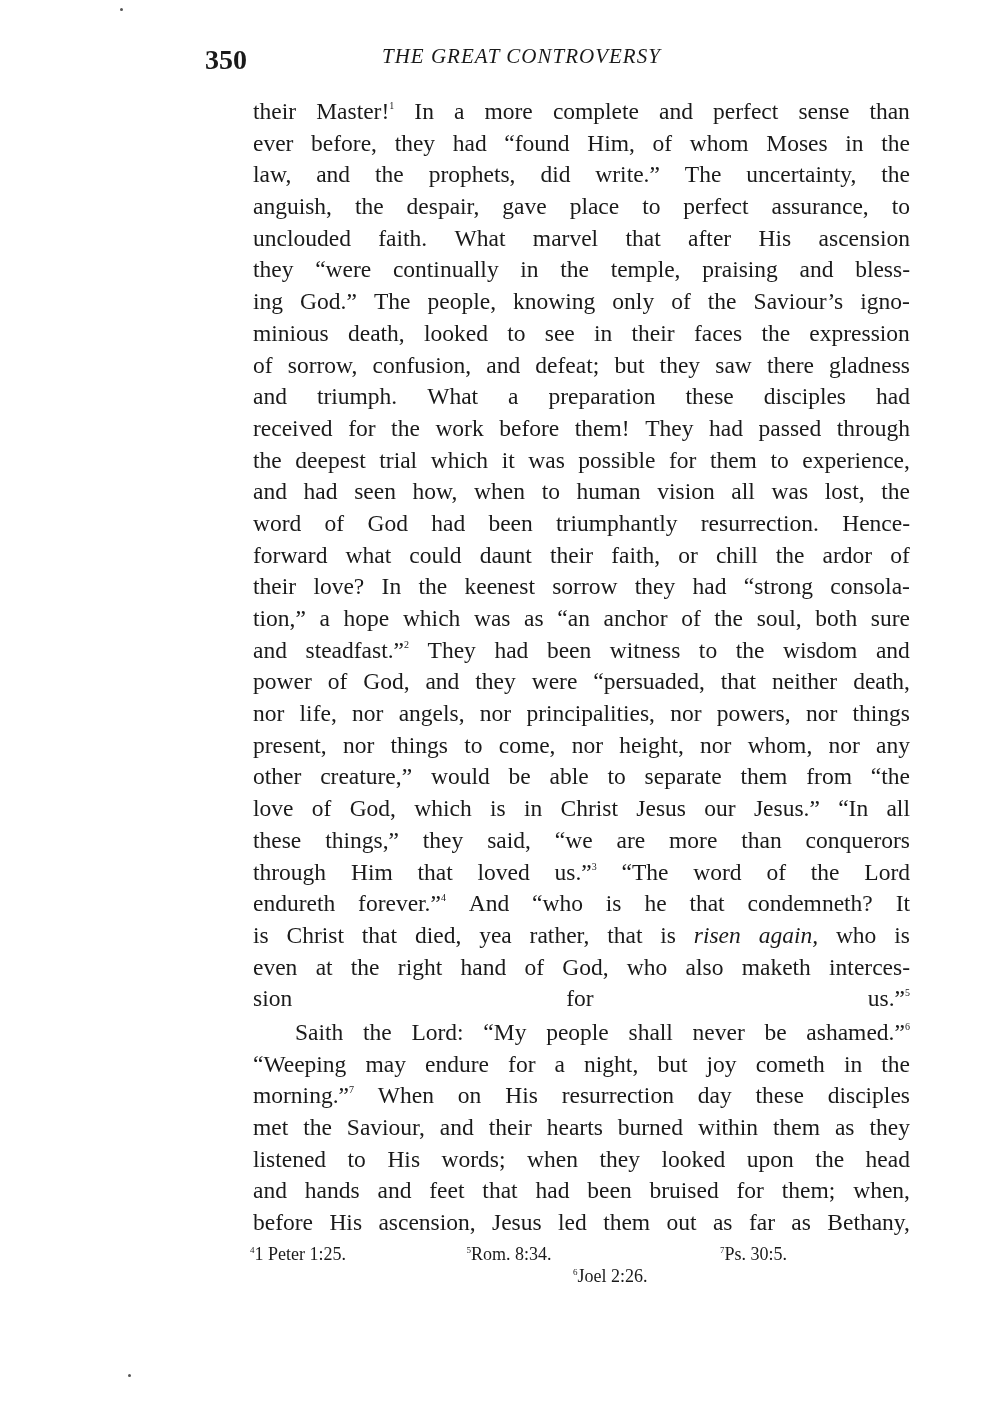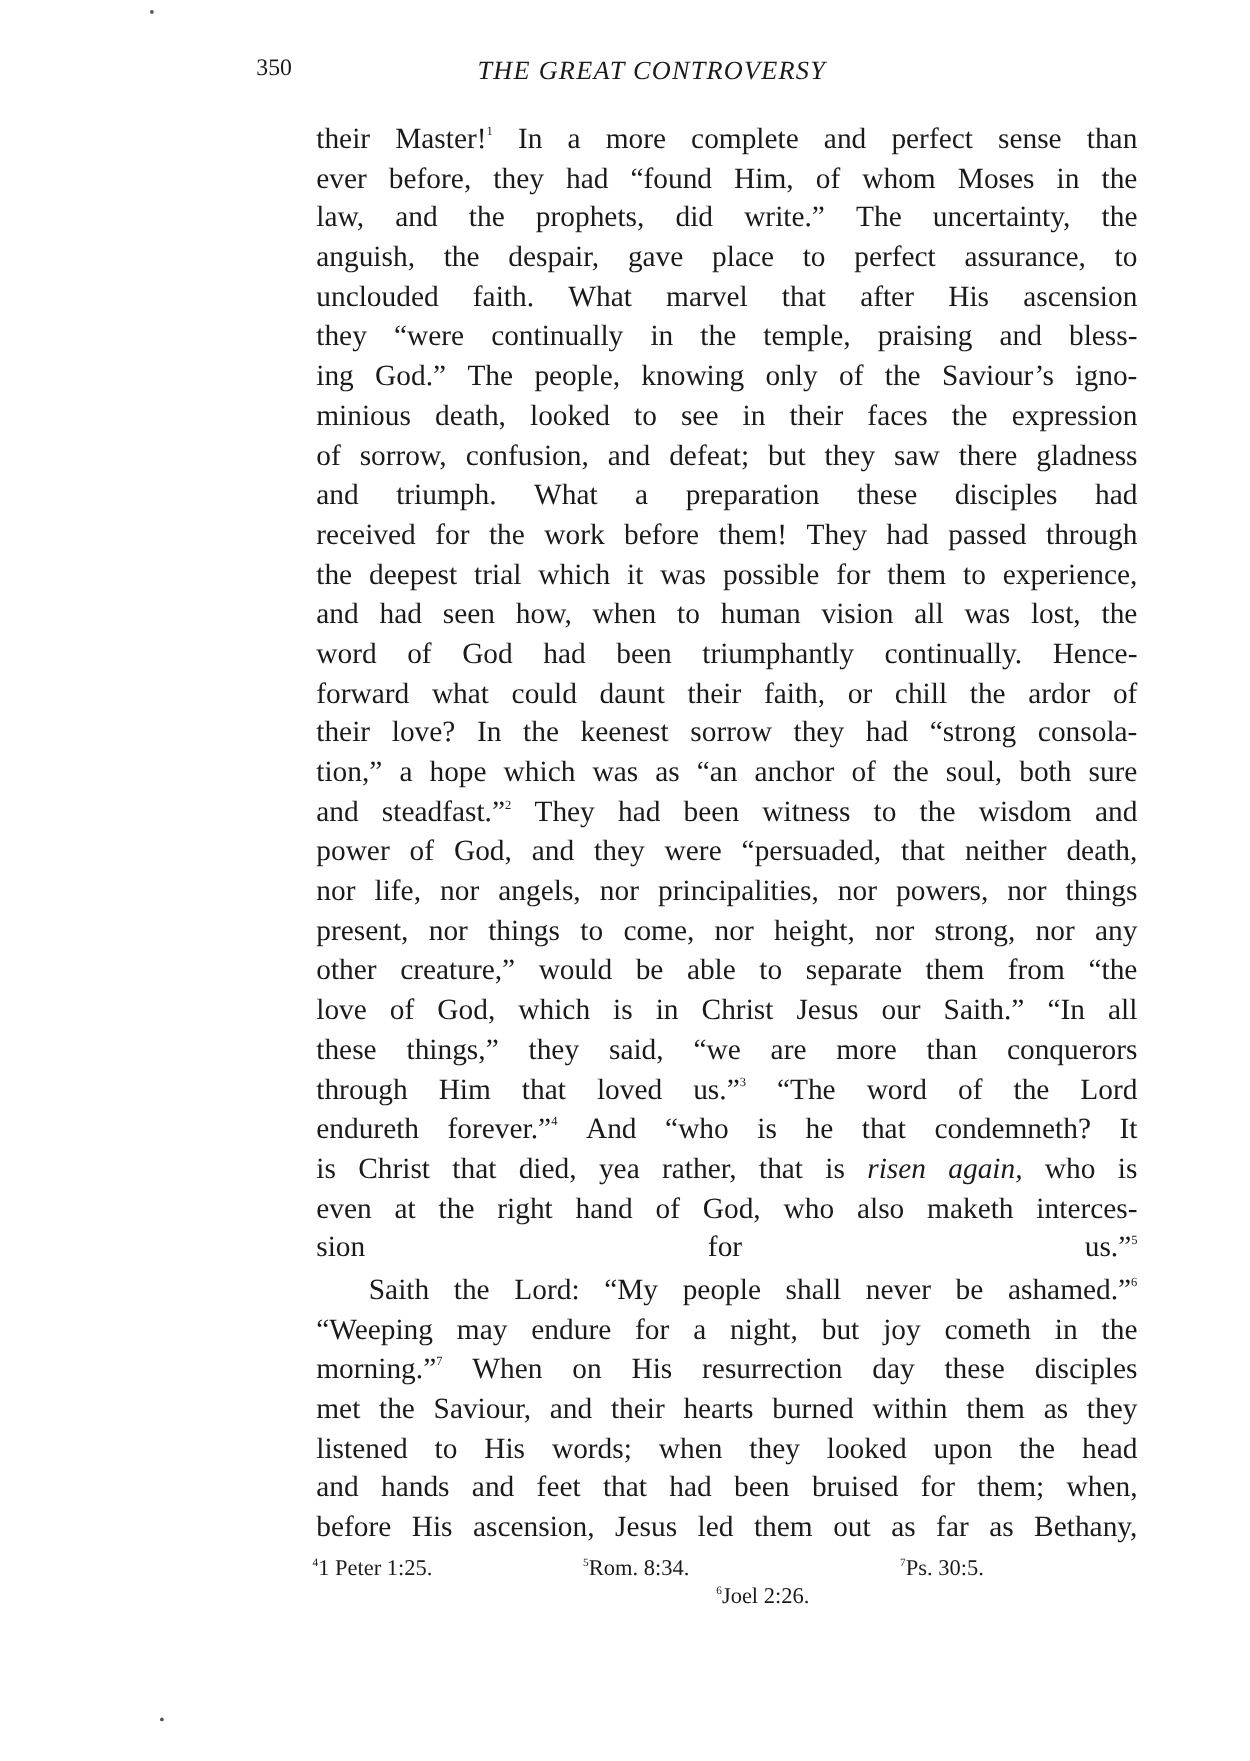--- a/index.html
+++ b/index.html
@@ -1,19 +1,19 @@
 <!DOCTYPE html>
 <html><head>
 <meta charset="utf-8">
 <style>
   html, body { margin: 0; padding: 0; background: #ffffff; }
   body { width: 1000px; height: 1409px; position: relative; overflow: hidden;
          font-family: "Liberation Serif", "DejaVu Serif", serif; color: #1a1a1a; }
   .header { position: absolute; top: 44px; left: 205px; width: 705px; height: 32px; }
-  .page-num { position: absolute; left: 0; top: 0; font-size: 19px; }
+  .page-num { position: absolute; left: 0; top: 0; font-size: 28px; font-weight: bold; }
   .running-title { position: absolute; left: 177px; top: 0; font-size: 21px; font-style: italic; letter-spacing: 1px; }
   .body { position: absolute; top: 96px; left: 205px; width: 705px; }
   .line { height: 31.7px; line-height: 31.7px; font-size: 23.5px; text-align: justify; text-align-last: justify; white-space: nowrap; overflow: visible; display: flex; justify-content: space-between; margin-left: 48px; }
   .line.last { justify-content: space-between; gap: 24px; }
   .line.indent { padding-left: 42px; }
   .line span.w { white-space: pre; }
   sup { font-size: 10px; vertical-align: 10px; line-height: 0; }
   .gap { height: 2px; }
   .footnotes { position: absolute; top: 1243px; left: 250px; width: 620px; font-size: 18px; }
   .fn-row { display: flex; height: 22px; line-height: 22px; }
@@ -186,21 +186,21 @@
       <span class="w">lost,</span>
       <span class="w">the</span>
     </div>
     <div class="line">
       <span class="w">word</span>
       <span class="w">of</span>
       <span class="w">God</span>
       <span class="w">had</span>
       <span class="w">been</span>
       <span class="w">triumphantly</span>
-      <span class="w">continually.</span>
+      <span class="w">resurrection.</span>
       <span class="w">Hence-</span>
     </div>
     <div class="line">
       <span class="w">forward</span>
       <span class="w">what</span>
       <span class="w">could</span>
       <span class="w">daunt</span>
       <span class="w">their</span>
       <span class="w">faith,</span>
       <span class="w">or</span>
@@ -274,21 +274,21 @@
     </div>
     <div class="line">
       <span class="w">present,</span>
       <span class="w">nor</span>
       <span class="w">things</span>
       <span class="w">to</span>
       <span class="w">come,</span>
       <span class="w">nor</span>
       <span class="w">height,</span>
       <span class="w">nor</span>
-      <span class="w">strong,</span>
+      <span class="w">whom,</span>
       <span class="w">nor</span>
       <span class="w">any</span>
     </div>
     <div class="line">
       <span class="w">other</span>
       <span class="w">creature,”</span>
       <span class="w">would</span>
       <span class="w">be</span>
       <span class="w">able</span>
       <span class="w">to</span>
@@ -300,21 +300,21 @@
     <div class="line">
       <span class="w">love</span>
       <span class="w">of</span>
       <span class="w">God,</span>
       <span class="w">which</span>
       <span class="w">is</span>
       <span class="w">in</span>
       <span class="w">Christ</span>
       <span class="w">Jesus</span>
       <span class="w">our</span>
-      <span class="w">Saith.”</span>
+      <span class="w">Jesus.”</span>
       <span class="w">“In</span>
       <span class="w">all</span>
     </div>
     <div class="line">
       <span class="w">these</span>
       <span class="w">things,”</span>
       <span class="w">they</span>
       <span class="w">said,</span>
       <span class="w">“we</span>
       <span class="w">are</span>

